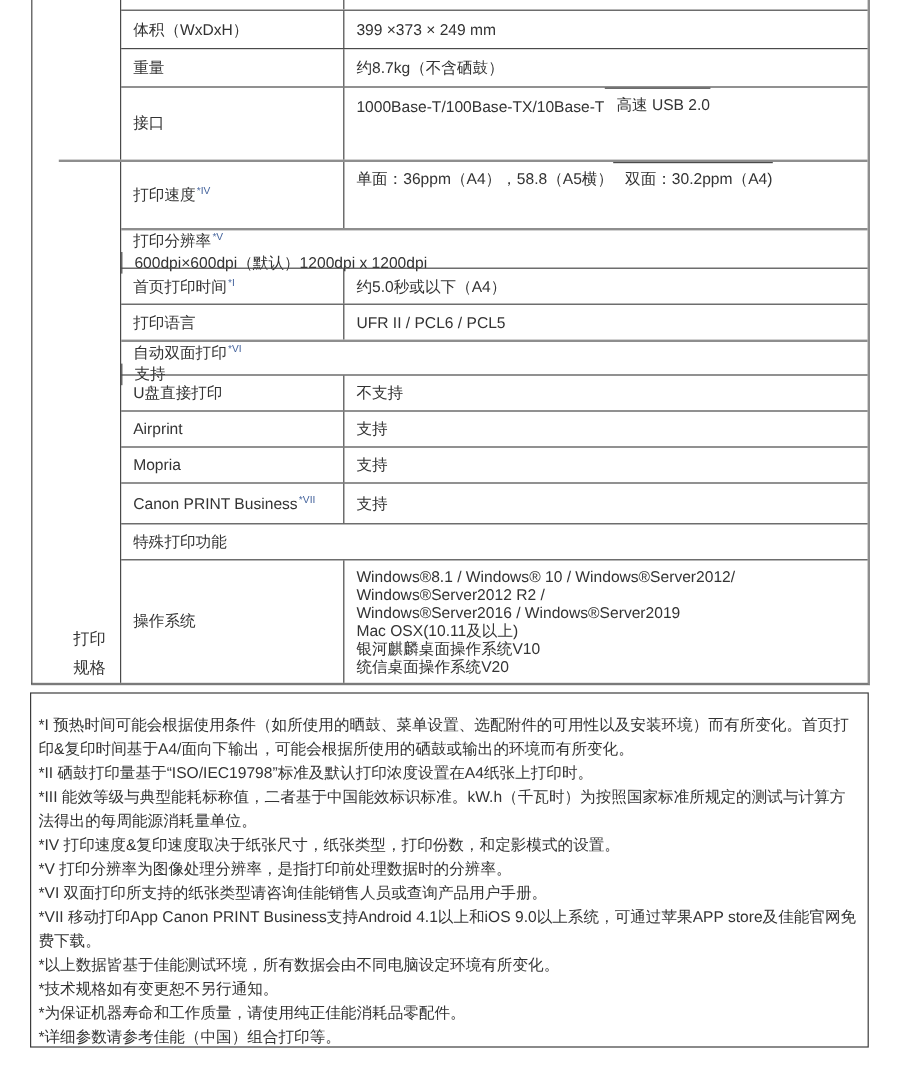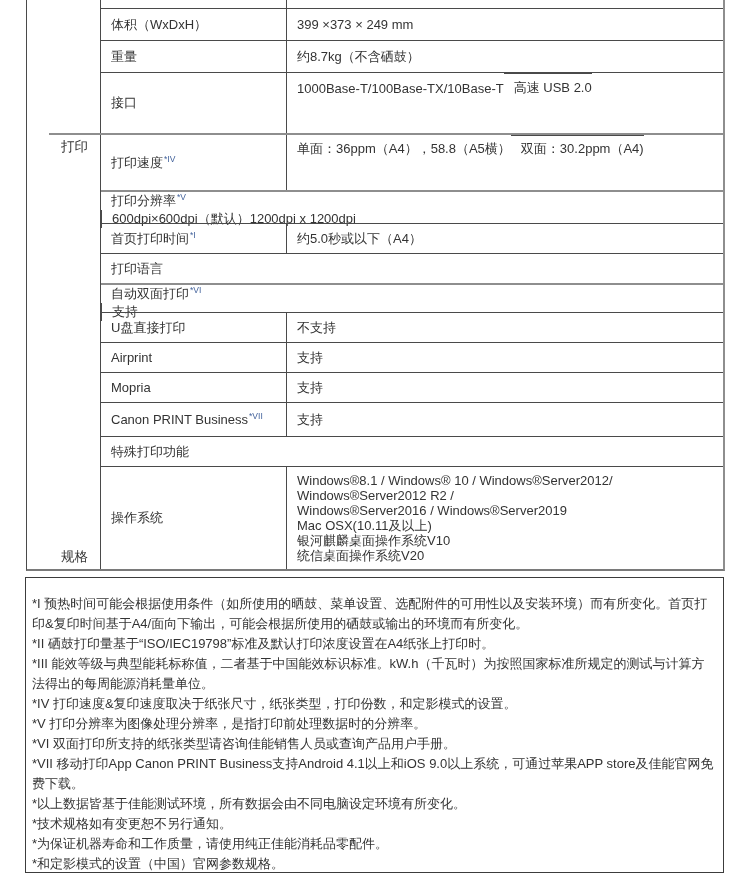--- a/index.html
+++ b/index.html
@@ -7,21 +7,21 @@
        font-family:"Liberation Sans","DejaVu Sans",sans-serif;
        color:#333;-webkit-font-smoothing:antialiased;}
 
   
   .spec-table{position:absolute;left:26px;top:0;width:699px;box-sizing:border-box;
               border-left:1px solid #4a4a4a;border-right:2px solid #8e8e8e;
               border-bottom:2px solid #7a7a7a;background:#fff;font-size:13px;padding-left:22px;}
   .tsection{display:flex;}
   .tsection.upper{border-bottom:2px solid #8e8e8e;}
   .gcol{width:52px;box-sizing:border-box;border-right:1px solid #4a4a4a;
-        display:flex;flex-direction:column;align-items:center;justify-content:space-between;
+        display:flex;flex-direction:column;align-items:center;justify-content:flex-end;
         line-height:24px;font-size:13.5px;color:#333;}
   .rows{flex:1;display:flex;flex-direction:column;min-width:0;}
   .row{display:flex;box-sizing:border-box;border-top:1px solid #4a4a4a;}
   .row.first{border-top:none;}
   .row.thick-top{border-top:2px solid #8e8e8e;flex-direction:column;}
   .lcell{width:185px;box-sizing:border-box;padding:0 0 0 10px;
          display:flex;align-items:center;}
   .vcell{flex:1;box-sizing:border-box;border-left:1px solid #4a4a4a;
          padding:0 0 0 10px;display:flex;align-items:center;min-width:0;}
   .vstack{flex:1;display:flex;min-width:0;
@@ -93,20 +93,21 @@
       </div>
       <div class="row" style="height:30px">
         <div class="lcell">
           <span>首页打印时间</span>
             <sup class="fnref">*I</sup>
         </div>
         <div class="vcell">约5.0秒或以下（A4）</div>
       </div>
       <div class="row" style="height:30px">
         <div class="lcell">打印语言</div>
+        <div class="vcell">UFR II / PCL6 / PCL5</div>
       </div>
       <div class="row thick-top" style="height:29px">
         <div class="lcell">
           <span>自动双面打印</span>
             <sup class="fnref">*VI</sup>
         </div>
         <div class="vcell">支持</div>
       </div>
       <div class="row" style="height:30px">
         <div class="lcell">U盘直接打印</div>
@@ -148,14 +149,14 @@
   <p>*I 预热时间可能会根据使用条件（如所使用的晒鼓、菜单设置、选配附件的可用性以及安装环境）而有所变化。首页打印&amp;复印时间基于A4/面向下输出，可能会根据所使用的硒鼓或输出的环境而有所变化。</p>
   <p>*II 硒鼓打印量基于“ISO/IEC19798”标准及默认打印浓度设置在A4纸张上打印时。</p>
   <p>*III 能效等级与典型能耗标称值，二者基于中国能效标识标准。kW.h（千瓦时）为按照国家标准所规定的测试与计算方法得出的每周能源消耗量单位。</p>
   <p>*IV 打印速度&amp;复印速度取决于纸张尺寸，纸张类型，打印份数，和定影模式的设置。</p>
   <p>*V 打印分辨率为图像处理分辨率，是指打印前处理数据时的分辨率。</p>
   <p>*VI 双面打印所支持的纸张类型请咨询佳能销售人员或查询产品用户手册。</p>
   <p>*VII 移动打印App Canon PRINT Business支持Android 4.1以上和iOS 9.0以上系统，可通过苹果APP store及佳能官网免费下载。</p>
   <p>*以上数据皆基于佳能测试环境，所有数据会由不同电脑设定环境有所变化。</p>
   <p>*技术规格如有变更恕不另行通知。</p>
   <p>*为保证机器寿命和工作质量，请使用纯正佳能消耗品零配件。</p>
-  <p>*和定影模式的设置（中国）官网参数规格。</p>
+  <p>*详细参数请参考佳能（中国）组合打印等。</p>
 </div>
 
 </body></html>

